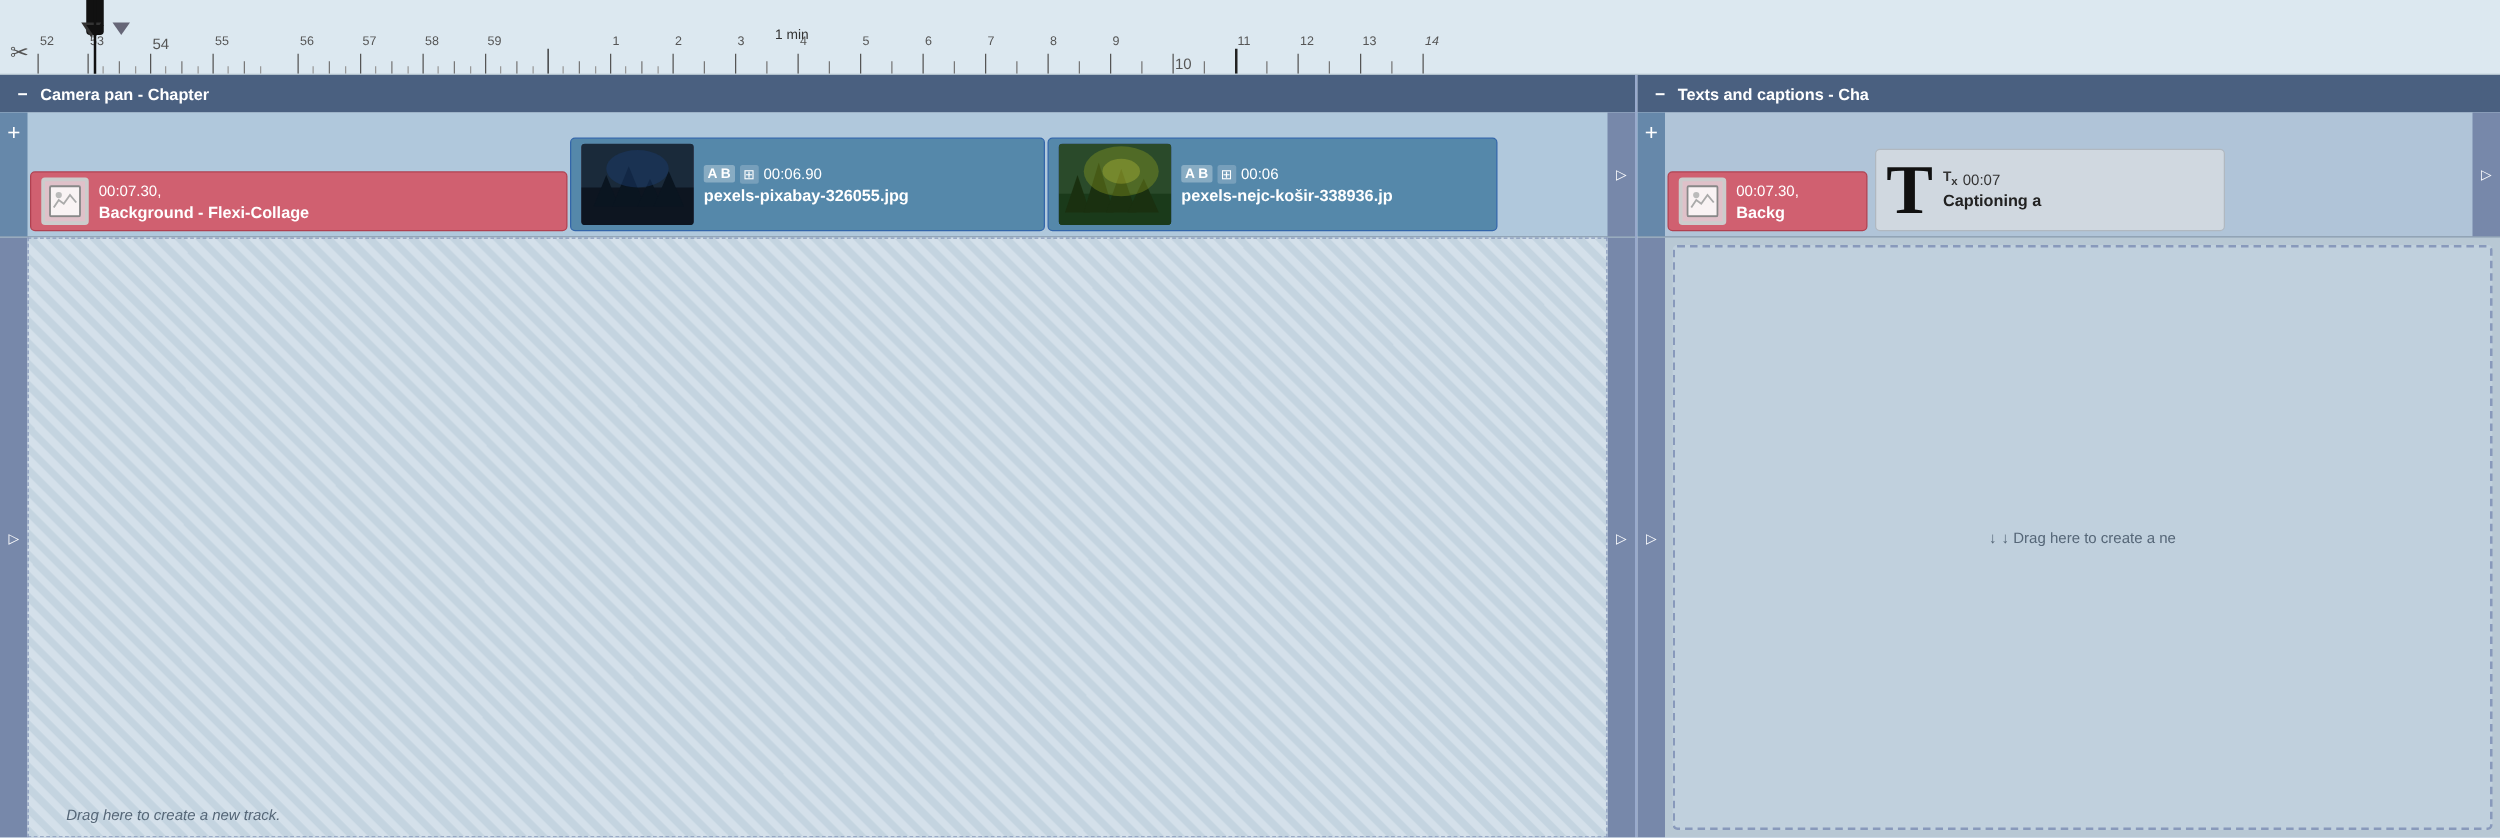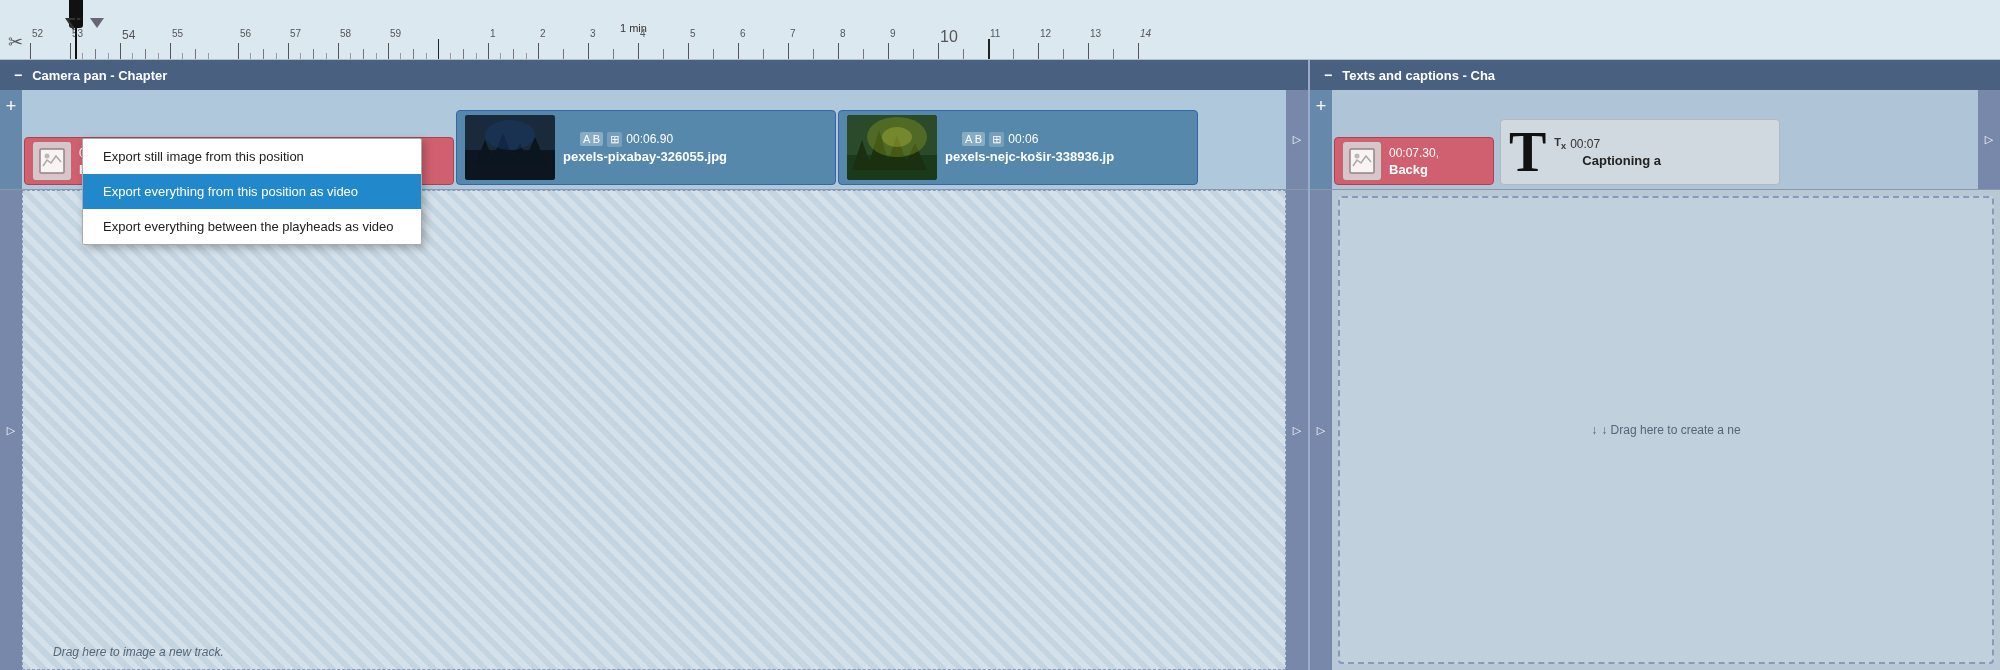--- a/index.html
+++ b/index.html
@@ -174,22 +174,21 @@
       font-weight: 700;
       color: #ffffff;
     }
 
     .clip-icon-ab {
       font-size: 11px;
       background: rgba(255,255,255,0.3);
       padding: 1px 3px;
       border-radius: 2px;
       color: #fff;
-      font-weight: normal;
-      margin-left: 17px;
+      font-weight: bold;
     }
 
     
     .context-menu {
       position: absolute;
       left: 82px;
       top: 138px;
       background: #fff;
       border: 1px solid #aaa;
       box-shadow: 3px 3px 8px rgba(0,0,0,0.25);
@@ -388,21 +387,21 @@
           <span style="position:absolute;top:28px;left:2px;font-size:10px;color:#555">8</span>
           <div style="position:absolute;bottom:0;left:0;width:1px;height:16px;background:#555;"></div>
           <div style="position:absolute;bottom:0;left:25px;width:1px;height:10px;background:#777;"></div>
         </div>
         <div style="width:50px;position:relative;text-align:left;padding-left:2px;height:100%;flex-shrink:0;">
           <span style="position:absolute;top:28px;left:2px;font-size:10px;color:#555">9</span>
           <div style="position:absolute;bottom:0;left:0;width:1px;height:16px;background:#555;"></div>
           <div style="position:absolute;bottom:0;left:25px;width:1px;height:10px;background:#777;"></div>
         </div>
         <div style="width:50px;position:relative;text-align:left;padding-left:2px;height:100%;flex-shrink:0;">
-          <span style="position:absolute;top:28px;left:2px;font-size:16px;color:#555">10</span>
+          <span style="position:absolute;top:44px;left:2px;font-size:12px;color:#555">10</span>
           <div style="position:absolute;bottom:0;left:0;width:1px;height:16px;background:#555;"></div>
           <div style="position:absolute;bottom:0;left:25px;width:1px;height:10px;background:#777;"></div>
         </div>
         <div style="width:50px;position:relative;text-align:center;padding-left:2px;height:100%;flex-shrink:0;">
           <span style="position:absolute;top:28px;left:2px;font-size:10px;color:#555">11</span>
           <div style="position:absolute;bottom:0;left:0;width:2px;height:20px;background:#222;"></div>
           <div style="position:absolute;bottom:0;left:25px;width:1px;height:10px;background:#777;"></div>
         </div>
         <div style="width:50px;position:relative;text-align:left;padding-left:2px;height:100%;flex-shrink:0;">
           <span style="position:absolute;top:28px;left:2px;font-size:10px;color:#555">12</span>
@@ -511,32 +510,27 @@
       <div class="track-arrow-left">▷</div>
     </div>
 
     <div style="display:flex;flex:1;flex-direction:column;">
       <div style="display:flex;flex:1;">
 
         <div style="width:22px;background:#7788aa;display:flex;align-items:center;justify-content:center;color:#fff;font-size:11px;flex-shrink:0;">▷</div>
 
         <div style="flex:1;background:repeating-linear-gradient(45deg,#c4d4e0,#c4d4e0 6px,#d4e0ea 6px,#d4e0ea 12px);position:relative;border:1px dashed #8899bb;">
 
-          <span style="position:absolute;bottom:10px;left:30px;font-size:12px;color:#556677;font-style:italic;">Drag here to image a new track.</span>
+          <span style="position:absolute;bottom:10px;left:30px;font-size:12px;color:#556677;font-style:italic;">Drag here to create a new track.</span>
         </div>
 
         <div style="width:22px;background:#7788aa;display:flex;align-items:center;justify-content:center;color:#fff;font-size:11px;flex-shrink:0;">▷</div>
       </div>
     </div>
 
-    <div class="context-menu">
-      <div class="context-menu-item">Export still image from this position</div>
-      <div class="context-menu-item selected">Export everything from this position as video</div>
-      <div class="context-menu-item">Export everything between the playheads as video</div>
-    </div>
 
   </div>
 
   <div class="right-panel">
 
     <div class="track-header">
       <button class="minus-btn">−</button>
       <span>Texts and captions - Cha</span>
     </div>
 
@@ -560,21 +554,21 @@
           </div>
         </div>
 
         <div style="background:#d0d8e0;border-radius:4px;display:flex;align-items:center;padding:4px 8px;gap:8px;overflow:hidden;border:1px solid #b0b8c0;flex:0 0 280px;">
           <span style="font-size:56px;font-weight:900;color:#111;line-height:1;font-family:'Times New Roman',serif;">T</span>
           <div style="display:flex;flex-direction:column;gap:2px;">
             <div style="display:flex;gap:4px;align-items:center;">
               <span style="font-size:11px;color:#333;font-weight:bold;">T<sub>x</sub></span>
               <span style="font-size:12px;color:#333;">00:07</span>
             </div>
-            <span style="font-size:13px;color:#222;font-weight:600;margin-left:28px;">Captioning a</span>
+            <span style="font-size:13px;color:#222;font-weight:600;">Captioning a</span>
           </div>
         </div>
 
       </div>
 
       <div class="track-arrow-left">▷</div>
     </div>
 
     <div style="display:flex;flex:1;">
       <div style="width:22px;background:#7788aa;display:flex;align-items:center;justify-content:center;color:#fff;font-size:11px;flex-shrink:0;">▷</div>

